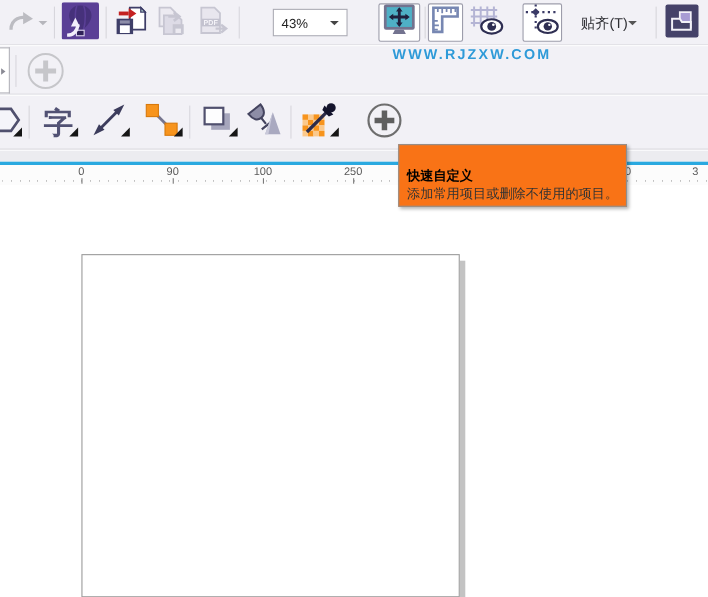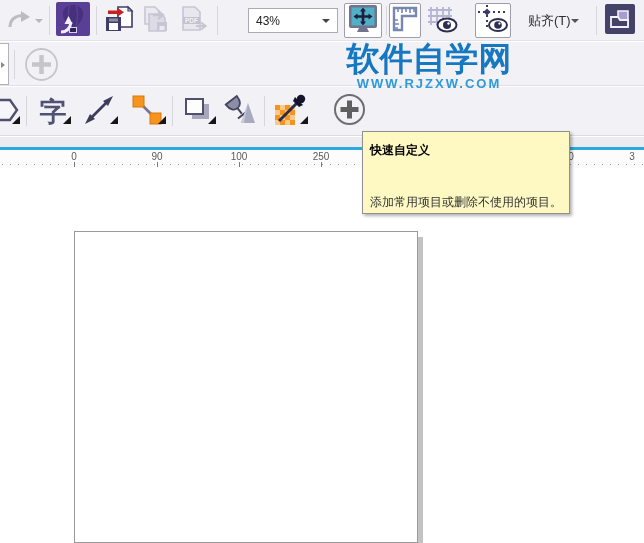--- a/index.html
+++ b/index.html
@@ -14,21 +14,21 @@
   .vsep { position:absolute; top:6px; width:1px; height:29px; background:#d7d6dc; }
   .row3 .vsep { top:9px; height:30px; }
 
   .tbtn { position:absolute; display:flex; align-items:center; justify-content:center; border:1px solid transparent; border-radius:2px; }
   .tbtn.active { background:#fff; border-color:#9d9dab; }
   .tbtn.disabled { opacity:1; }
 
   .caret { width:0; height:0; border-left:4px solid transparent; border-right:4px solid transparent; border-top:4px solid #6b6b76; }
 
   
-  .combo { position:absolute; left:248px; top:8px; width:90px; height:25px; background:#fff; border:1px solid #ababb4; display:flex; align-items:center; }
+  .combo { position:absolute; left:248px; top:8px; width:68px; height:25px; background:#fff; border:1px solid #ababb4; display:flex; align-items:center; }
   .combo .val { font-size:12px; color:#222; padding-left:7px; flex:1; }
   .combo .caret { margin-right:7px; border-top-color:#444; }
 
   .snap { position:absolute; left:528px; top:0; height:41px; display:flex; align-items:center; gap:0; cursor:default; }
   .snap .lbl { font-size:13px; color:#2e2e33; }
   .snap .caret { border-top-color:#555; }
 
   
   .sliver { position:absolute; left:0; top:1px; width:9px; height:42px; background:#fff; border:1px solid #b2b2ba; border-left:none; }
   .sliver i { position:absolute; left:1px; top:18px; width:0; height:0; border-top:3px solid transparent; border-bottom:3px solid transparent; border-left:4px solid #8a8a94; }
@@ -55,24 +55,24 @@
        background-image:repeating-linear-gradient(to right,#9a9a9a 0 1px,transparent 1px 8px); }
   .ruler-num { position:absolute; top:1px; transform:translateX(-50%); font-size:10px; color:#5a5a5a; }
   .ruler-tick { position:absolute; bottom:1px; width:1px; height:5px; background:#7a7a7a; }
 
   
   .canvas { position:absolute; left:0; top:168px; width:644px; height:375px; background:#ffffff; }
   .page { position:absolute; left:74px; top:63px; width:344px; height:312px; background:#fff; border:1px solid #9b9b9b; }
   .page-shadow { position:absolute; left:418px; top:69px; width:5px; height:306px; background:#c3c3c3; }
 
   
-  .tooltip { position:absolute; left:362px; top:131px; z-index:9; background:#fef9c3; border:1px solid #8f8f8f;
-       box-shadow:2px 2px 3px rgba(0,0,0,0.30); padding:10px 7px 3px 7px; white-space:nowrap; }
+  .tooltip { position:absolute; left:362px; top:131px; z-index:9; background:#f97316; border:1px solid #8f8f8f;
+       box-shadow:2px 2px 3px rgba(0,0,0,0.30); padding:20px 7px 3px 7px; white-space:nowrap; }
   .tooltip .tt { font-size:12px; font-weight:bold; color:#000; line-height:16px; }
-  .tooltip .td { font-size:12px; color:#333; line-height:16px;margin-top:36px; }
+  .tooltip .td { font-size:12px; color:#333; line-height:16px; }
 </style>
 </head>
 <body>
 
 <div class="screen">
 
   <div class="row row1">
 
     <div class="tbtn disabled" style="left:2px;top:8px;width:44px;height:26px;">
       <span>
@@ -219,21 +219,20 @@
       <span>
         <svg width="35" height="35" viewBox="0 0 35 35">
           <circle cx="17.5" cy="17.5" r="15.5" fill="none" stroke="#c6c6ca" stroke-width="1.8"></circle>
           <path d="M8 17.5 H27 M17.5 8 V27" stroke="#c6c6ca" stroke-width="4.5"></path>
         </svg>
       </span>
     </div>
   </div>
 
   <div class="banner">
-    <div class="t">软件自学网</div>
     <div class="u">WWW.RJZXW.COM</div>
   </div>
 
   <div class="row row3">
 
     <div class="tool" style="left:-13px;width:34px;">
       <span>
         <svg width="32" height="32" viewBox="0 0 32 32">
           <path d="M8 6 H22 L29 16 L22 26 H8 L1 16 Z" fill="#f5f5fa" stroke="#50506e" stroke-width="2.4"></path>
         </svg>

